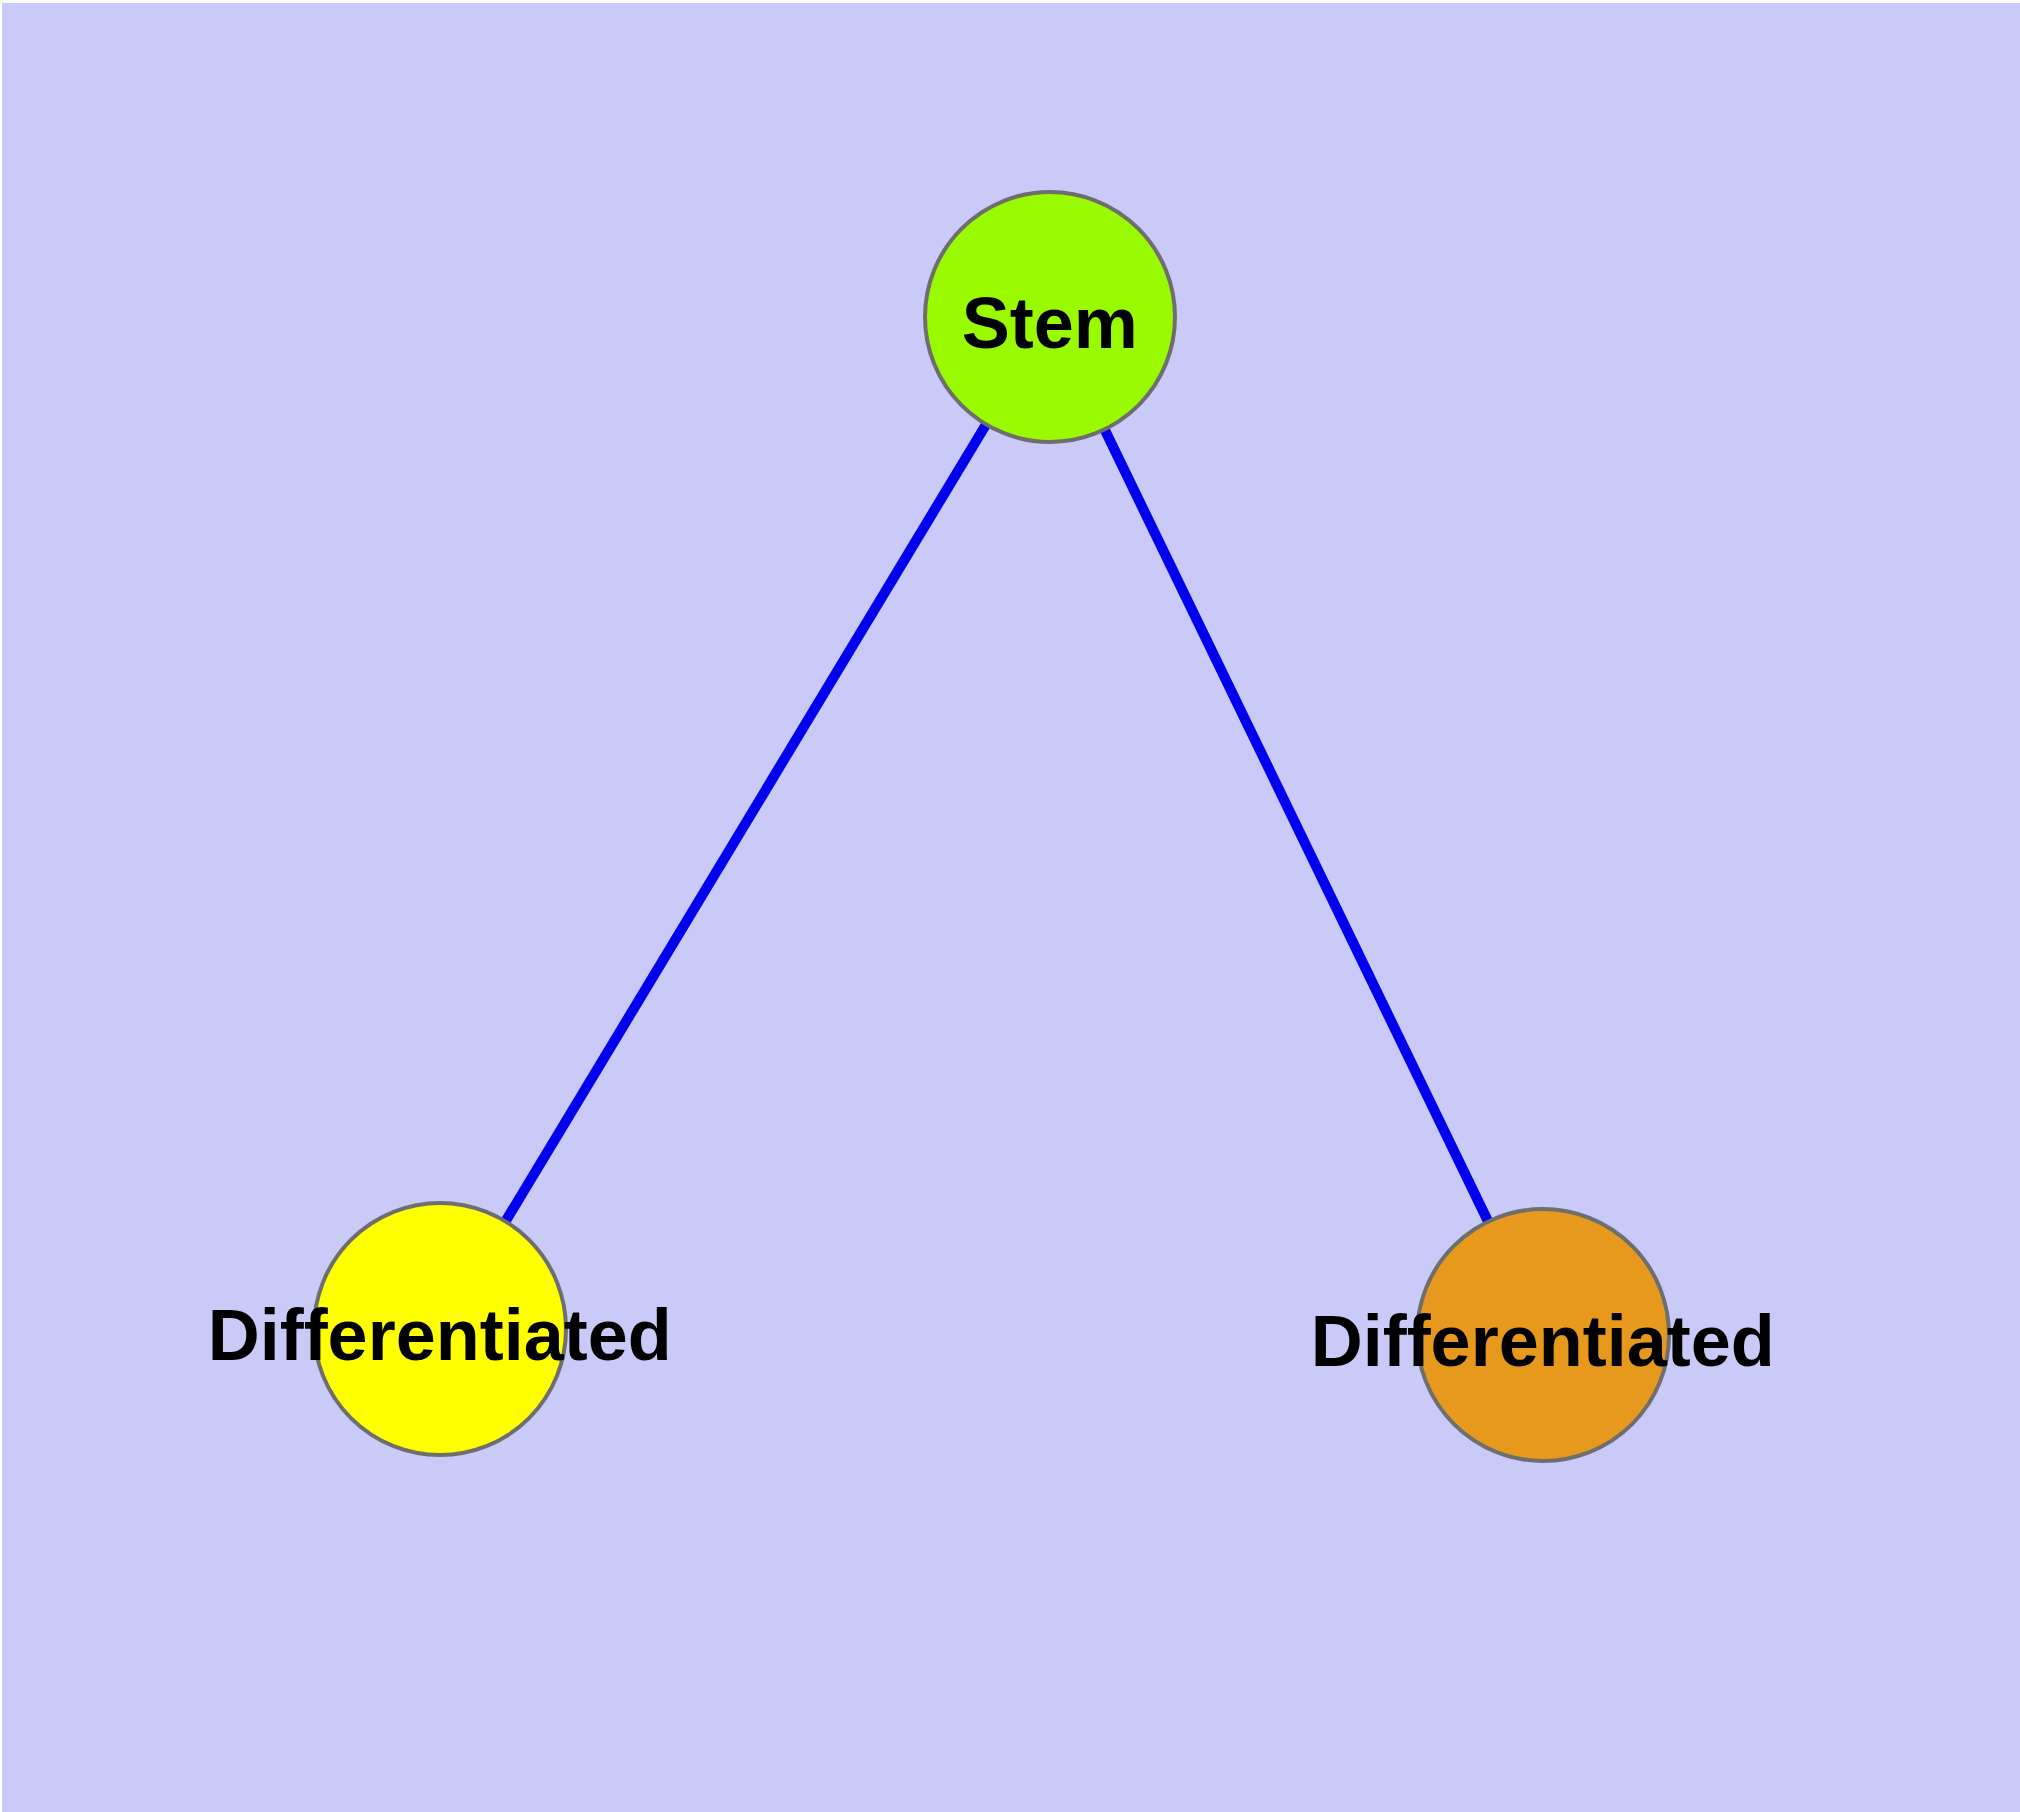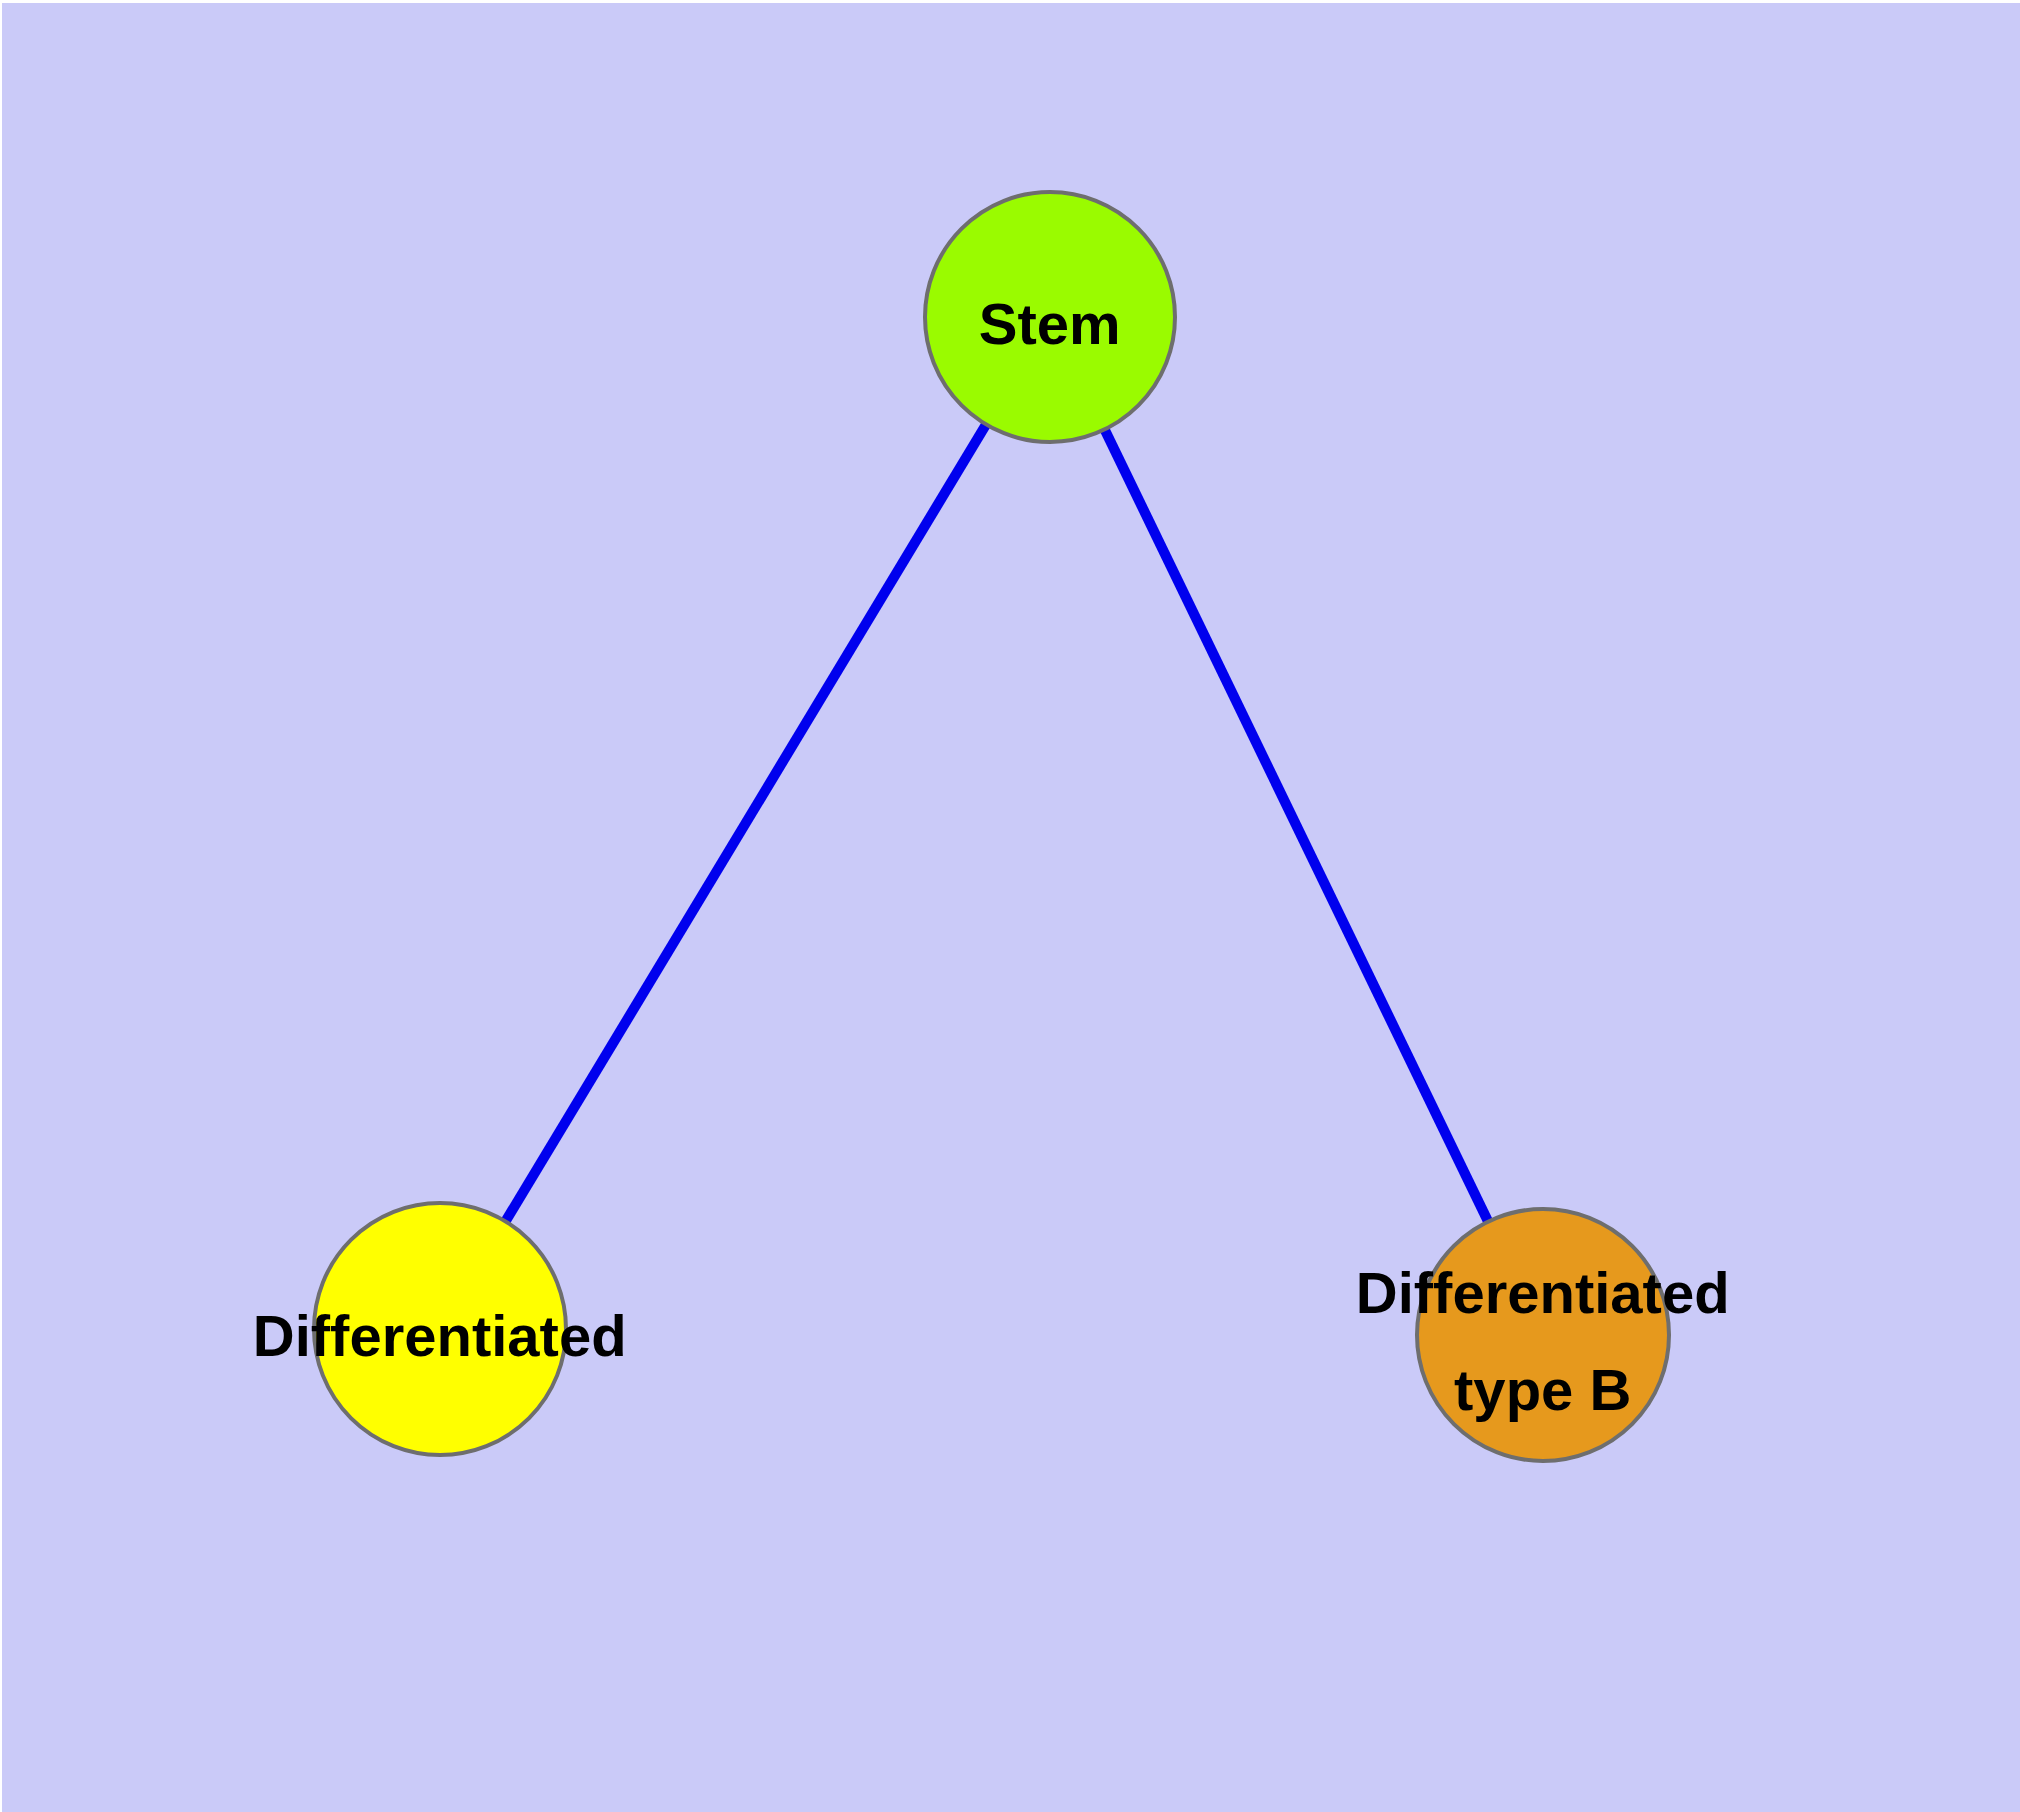--- a/index.html
+++ b/index.html
@@ -36,21 +36,21 @@
   }
   .node-label {
     position: absolute;
     left: 50%;
     top: 50%;
     transform: translate(-50%, calc(-50% + 6px));
     text-align: center;
     white-space: nowrap;
     color: #000000;
     font-weight: bold;
-    font-size: 58px;
+    font-size: 72px;
     line-height: 97px;
   }
   .node-label .line {
     white-space: nowrap;
   }
 </style>
 </head>
 <body>
 
 <div class="canvas" style="background: rgb(202, 202, 248);">
@@ -68,18 +68,17 @@
 
   <div class="node" style="left: 310px; top: 1198px; width: 256px; height: 256px; background: rgb(255, 255, 0); border-color: rgb(110, 110, 110); border-width: 4.2px;">
     <div class="node-label">
       <div class="line">Differentiated</div>
     </div>
   </div>
 
   <div class="node" style="left: 1413px; top: 1204px; width: 256px; height: 256px; background: rgb(230, 153, 29); border-color: rgb(110, 110, 110); border-width: 4.2px;">
     <div class="node-label">
       <div class="line">Differentiated</div>
-      <div class="line">type B</div>
     </div>
   </div>
 
 </div>
 
 
 </body></html>

